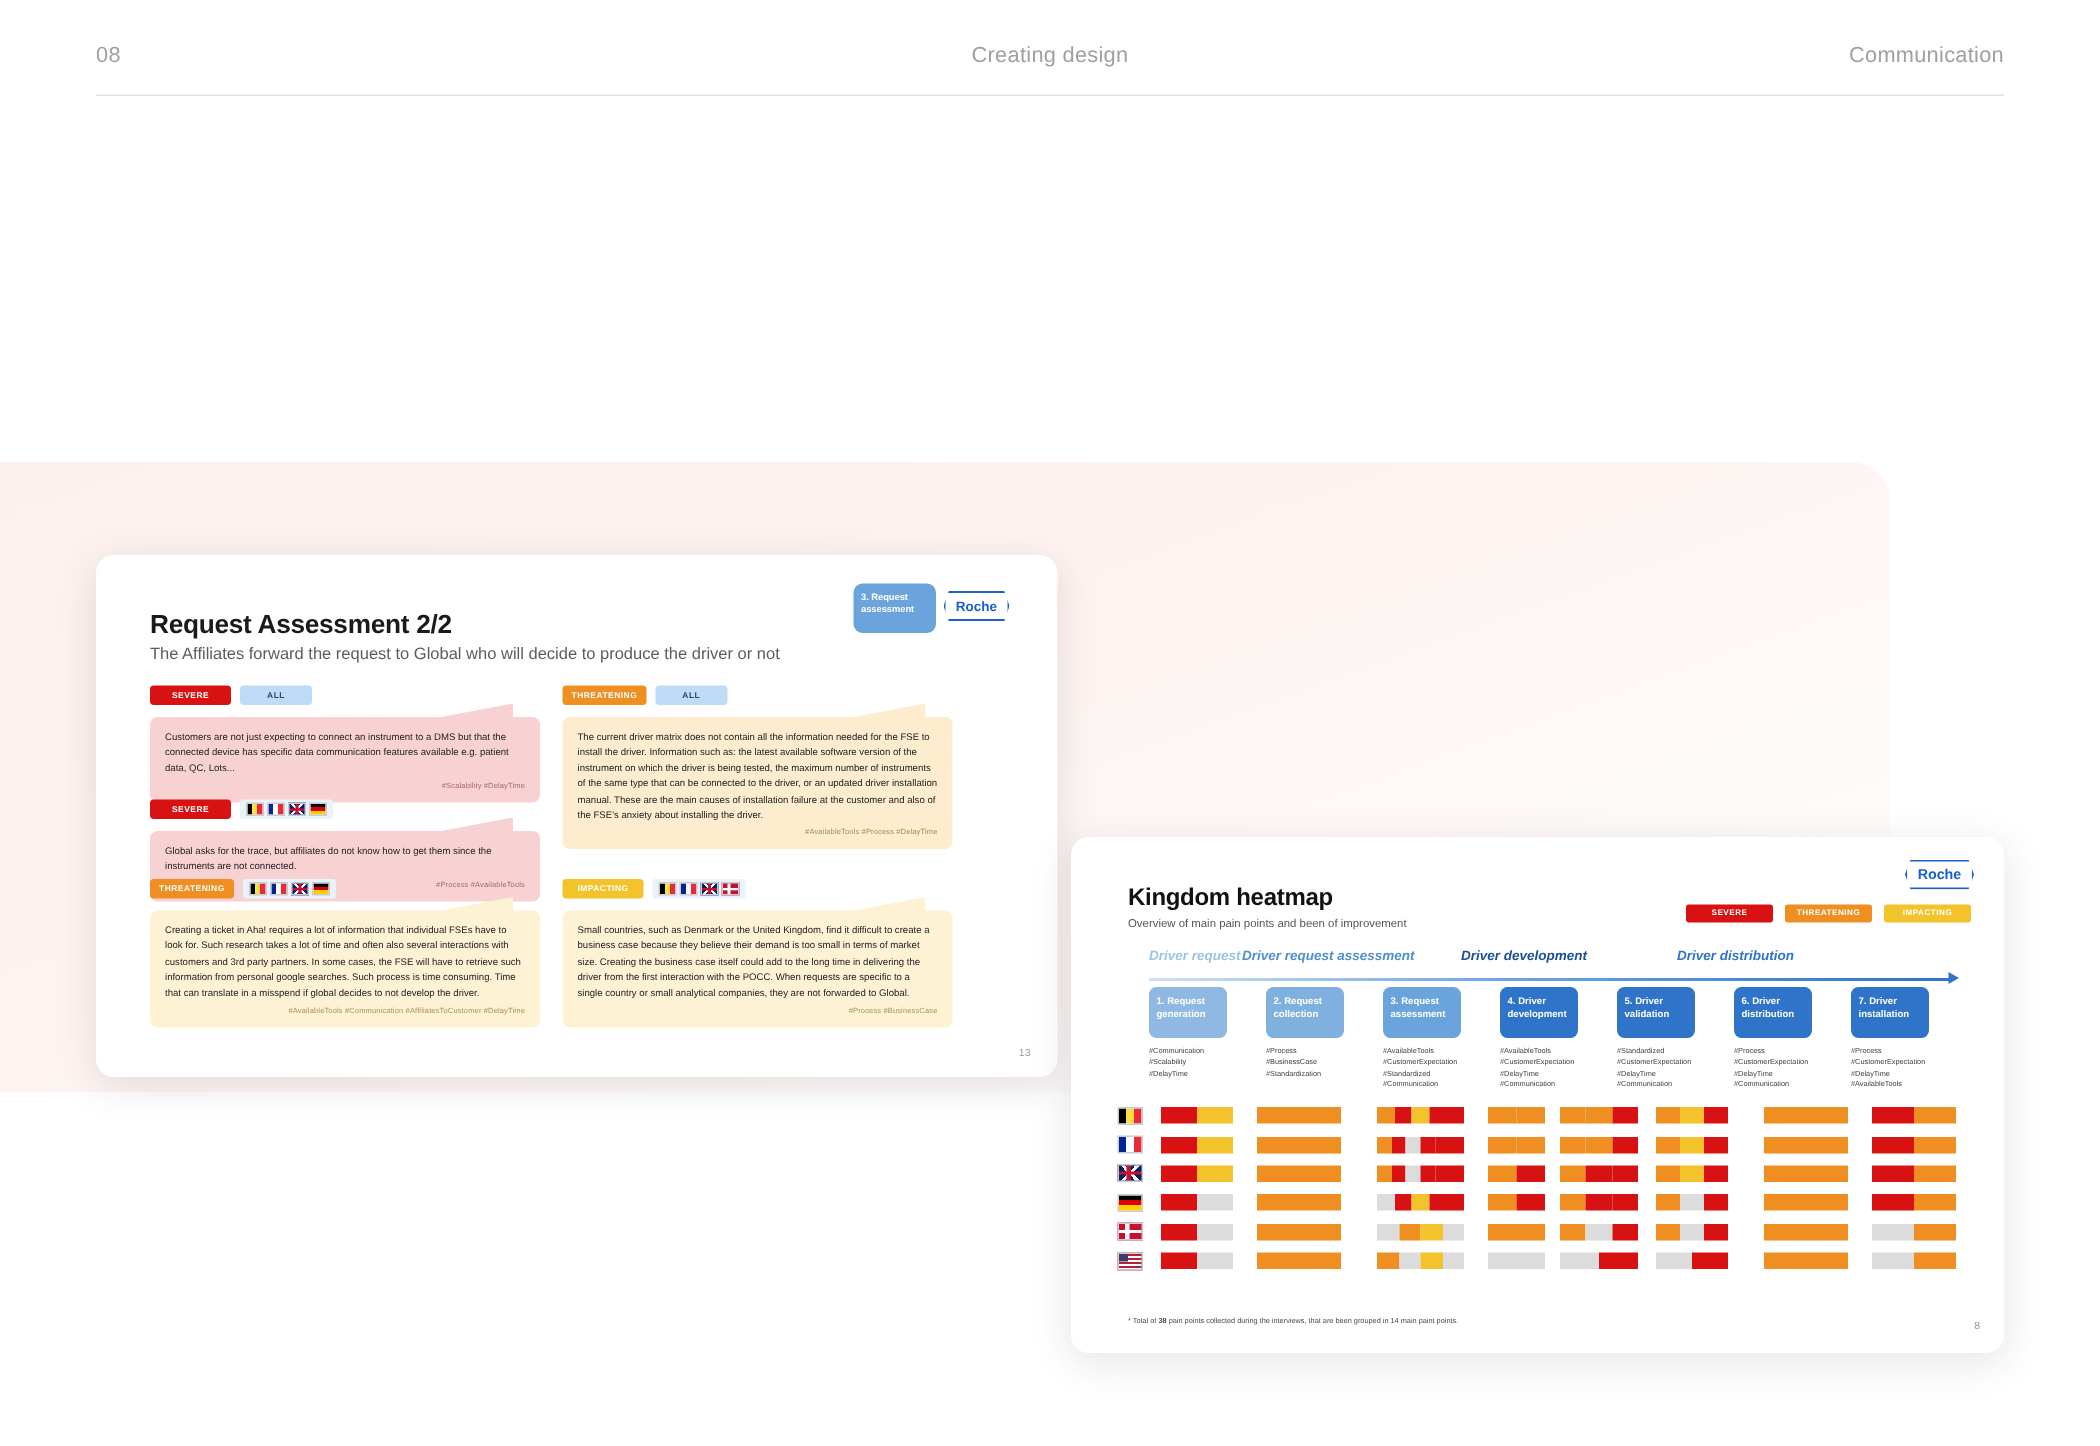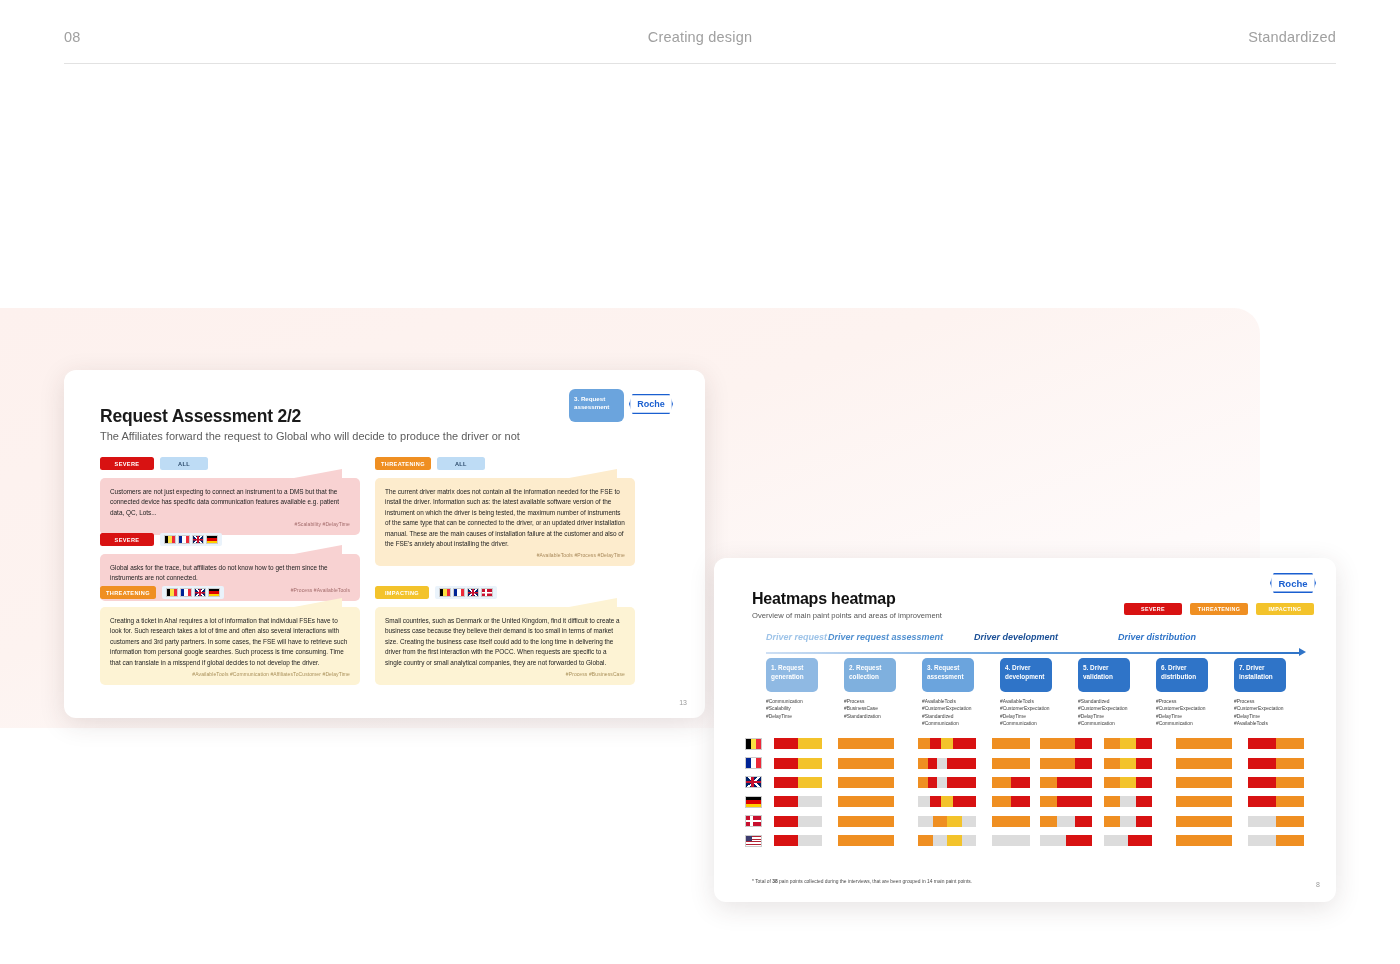--- a/index.html
+++ b/index.html
@@ -151,21 +151,21 @@
   .footnote b { font-weight:700; }
 </style>
 </head>
 <body>
 
 <div id="page">
 
   <div class="page-header">
     <span>08</span>
     <span class="hdr-center">Creating design</span>
-    <span>Standardized</span>
+    <span>Communication</span>
   </div>
 
 
   <div class="backdrop"></div>
 
   <div class="slide" id="slide-request">
     <div class="s1-title">Request Assessment 2/2</div>
     <div class="s1-sub">The Affiliates forward the request to Global who will decide to produce the driver or not</div>
     <div class="chip-stage">3. Request assessment</div>
     <div id="s1-roche-inner">Roche</div>
@@ -238,22 +238,22 @@
             <div class="tail right cream"></div>
             <div class="txt">Small countries, such as Denmark or the United Kingdom, find it difficult to create a business case because they believe their demand is too small in terms of market size. Creating the business case itself could add to the long time  in delivering the driver from the first interaction with the POCC. When requests are specific to a single country or small analytical companies, they are not forwarded to Global.</div>
             <div class="tags">#Process #BusinessCase</div>
           </div>
         </div>
       </div>
     <div class="slide-pageno" style="right:18px;bottom:12px;">13</div>
   </div>
 
   <div class="slide" id="slide-heatmap">
-    <div class="s2-title">Heatmaps heatmap</div>
-    <div class="s2-sub">Overview of main paint points and areas of improvement</div>
+    <div class="s2-title">Kingdom heatmap</div>
+    <div class="s2-sub">Overview of main pain points and been of improvement</div>
     <div id="s2-roche-inner">Roche</div>
 
     <div class="legend" id="s2-legend">
         <span class="pill severe">SEVERE</span>
         <span class="pill threatening">THREATENING</span>
         <span class="pill impacting">IMPACTING</span>
       </div>
 
     <div class="phases" id="s2-phases">
         <div class="phase" style="left: 0px; color: rgb(157, 195, 232);">Driver request</div>

